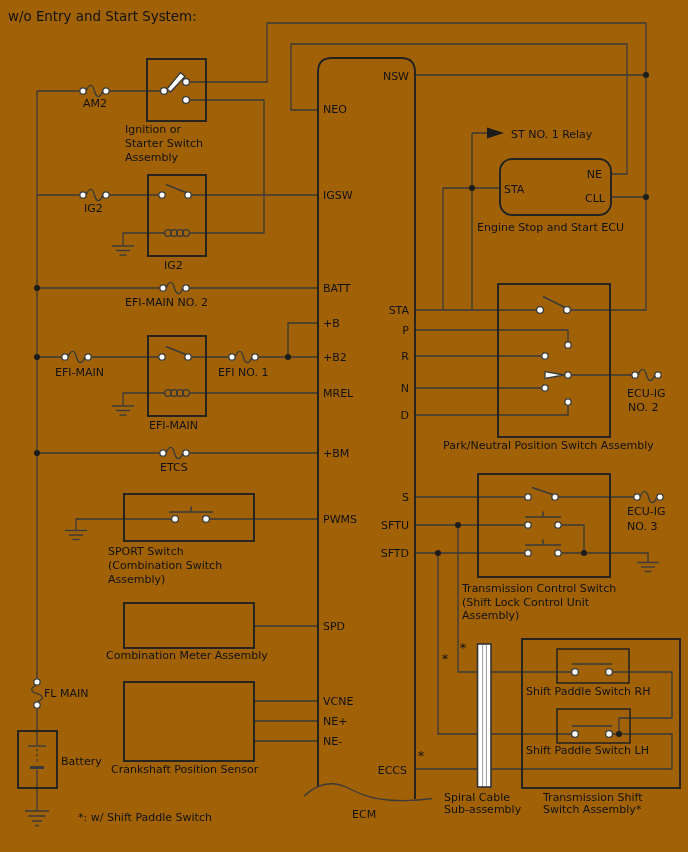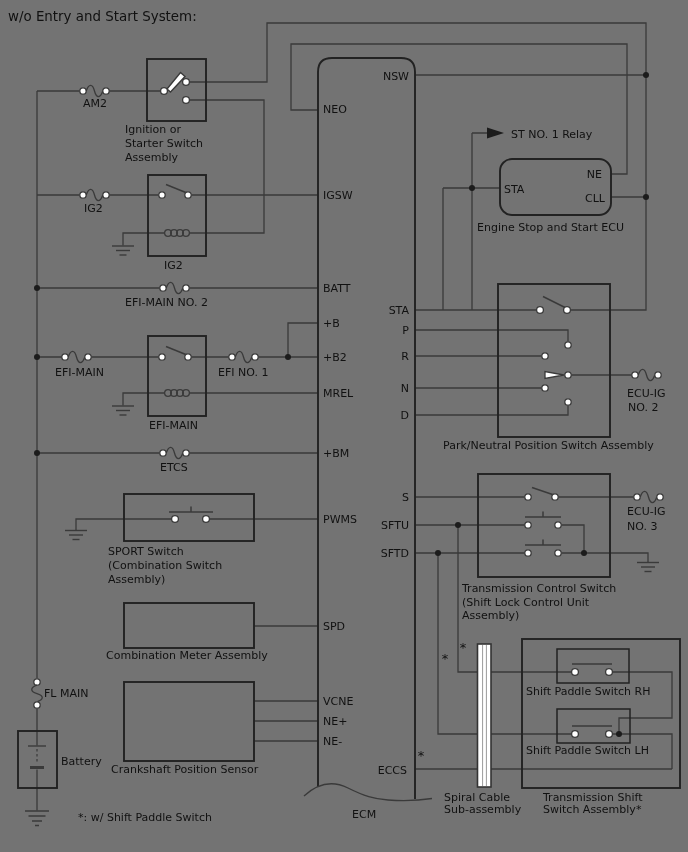--- a/index.html
+++ b/index.html
@@ -1,16 +1,16 @@
 <!DOCTYPE html>
 <html><head>
 <meta charset="utf-8">
 <style>
   html,body{margin:0;padding:0;background:#fff;}
-  .page{width:688px;height:852px;background:#737373;position:relative;overflow:hidden;}
+  .page{width:688px;height:852px;background:#a16207;position:relative;overflow:hidden;}
   svg text{font-family:"DejaVu Sans","Liberation Sans",sans-serif;font-size:11px;fill:#111;}
   svg text.title{font-size:13.4px;}
   svg text.star{font-size:13px;}
   .w{stroke:#3a3a3a;stroke-width:1.3;fill:none;}
   .bx{stroke:#222;stroke-width:1.9;fill:none;}
   .bx2{stroke:#222;stroke-width:1.5;fill:none;}
   .cc{fill:#ffffff;stroke:#3a3a3a;stroke-width:1.3;}
   .dot{fill:#1c1c1c;stroke:none;}
   .arm{stroke:#3a3a3a;stroke-width:1.5;fill:none;}
   .thin{stroke:#3a3a3a;stroke-width:1.3;fill:none;}

